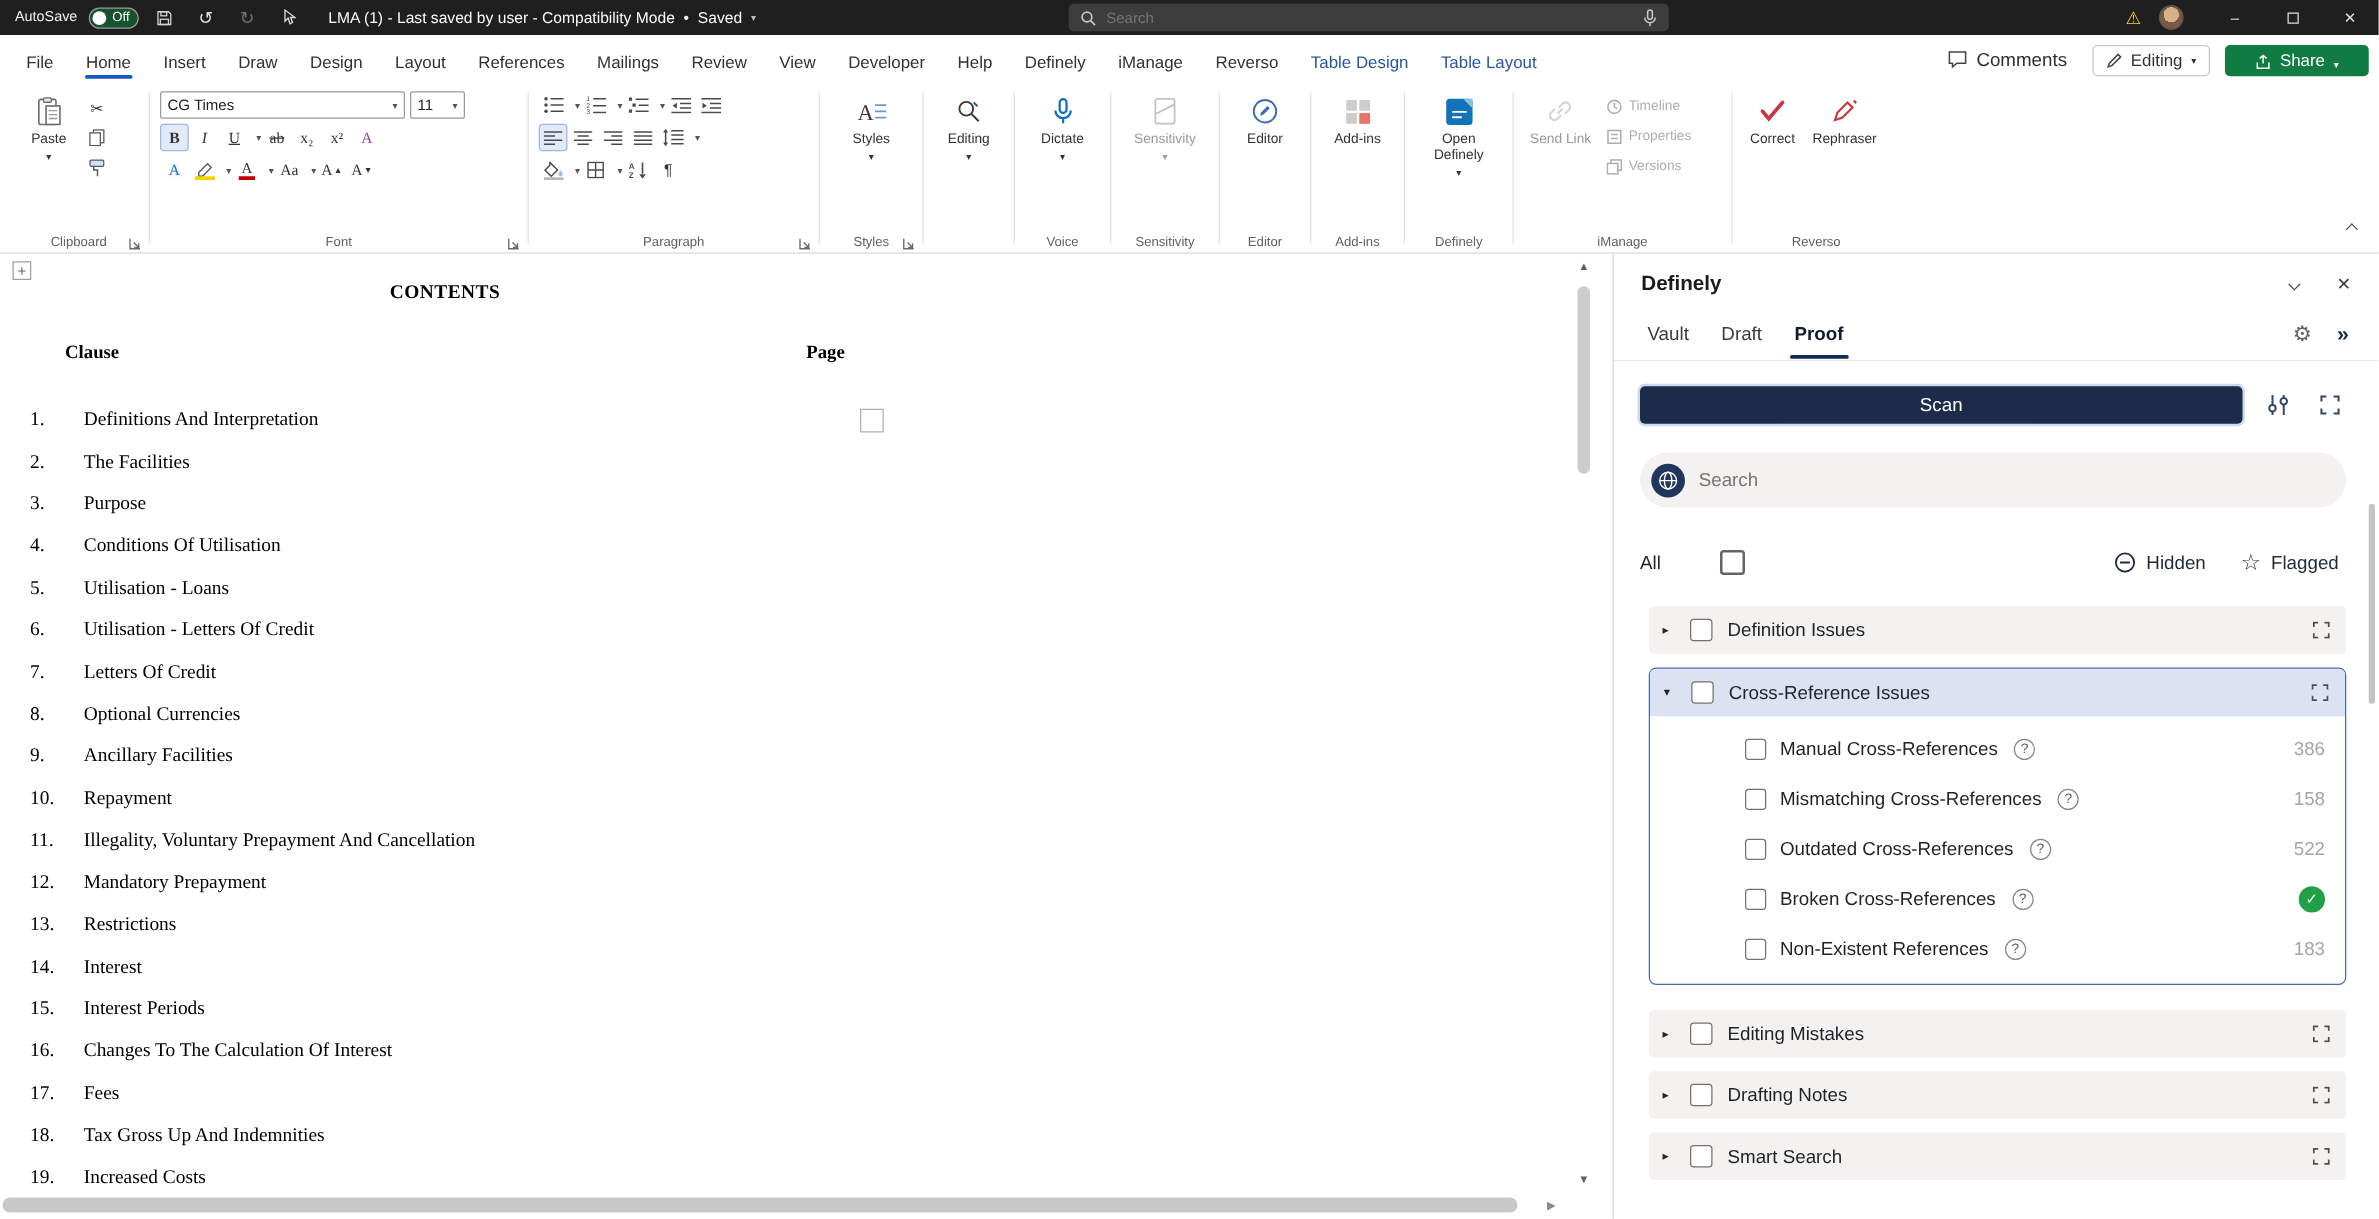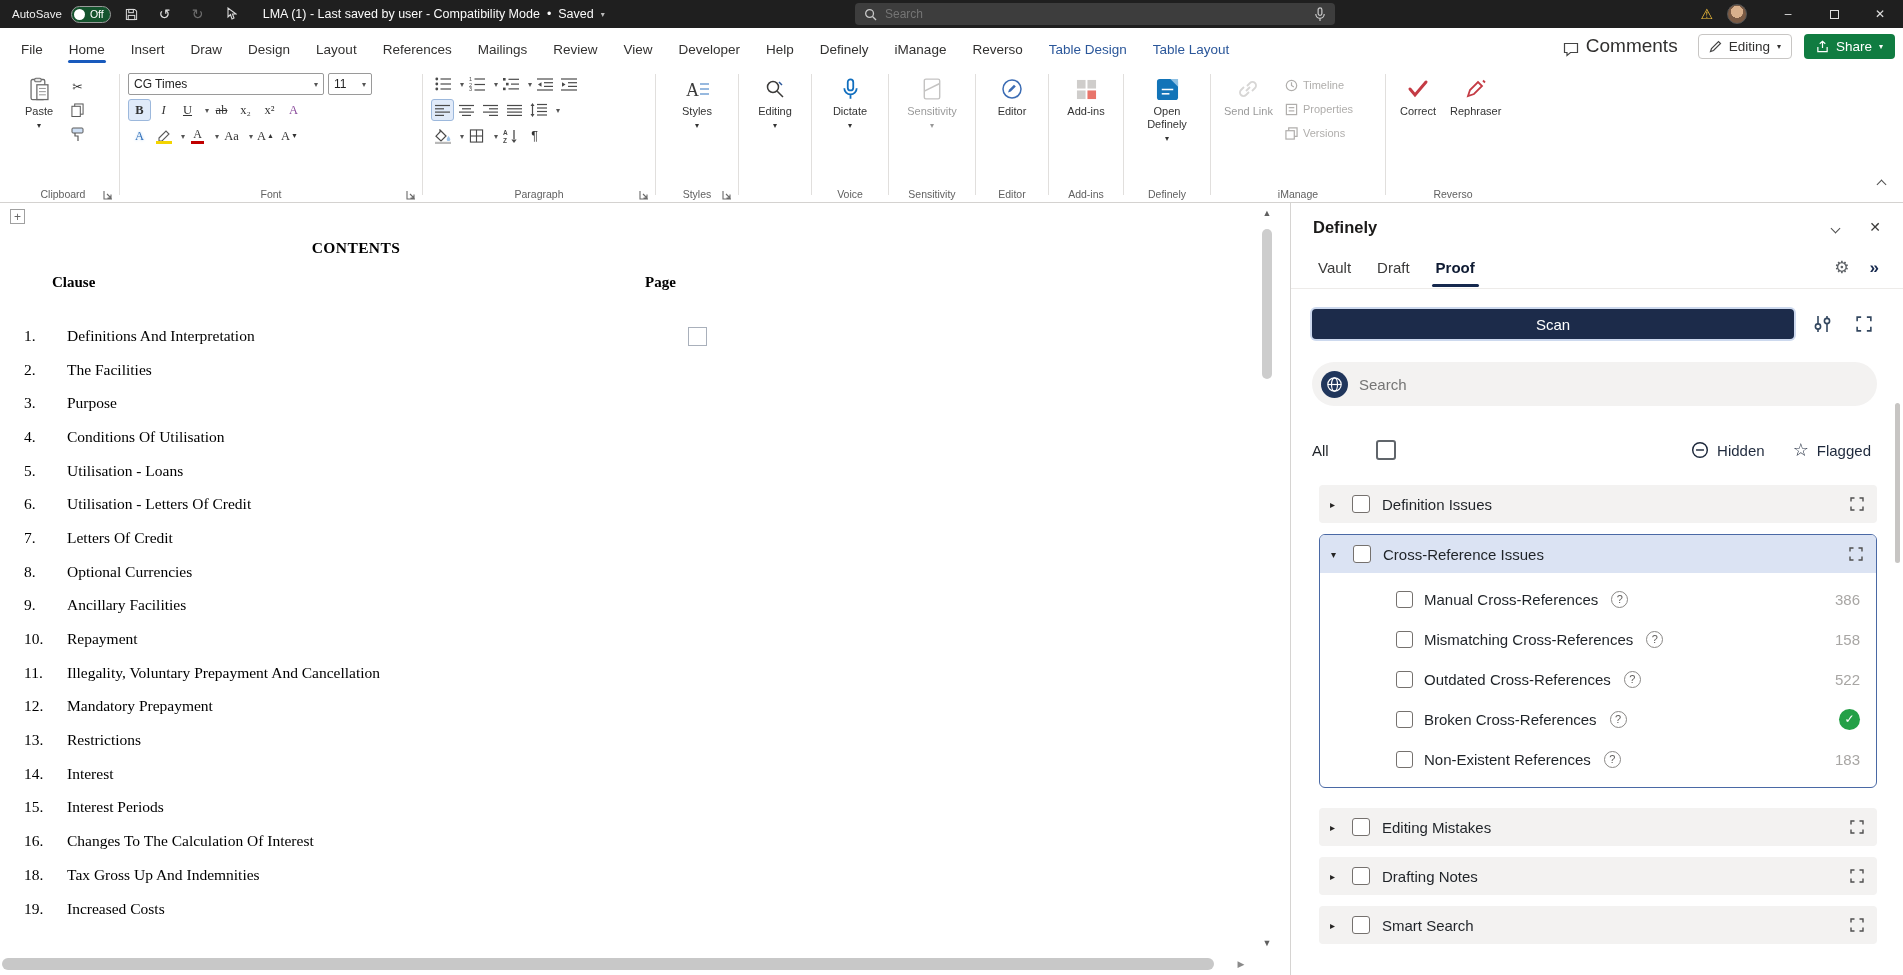--- a/index.html
+++ b/index.html
@@ -38,25 +38,25 @@
     color:#e0e0e0;font-size:12px;}
   .maxbox{width:9px;height:9px;border:1px solid #e0e0e0;}
   
   .tabrow{height:38px;display:flex;align-items:flex-end;background:#fff;padding:0 8px;}
   .tabs{display:flex;align-items:flex-end;}
   .tab{padding:10px 13px 9px;font-size:13.5px;color:#323130;position:relative;white-space:nowrap;}
   .tab.active::after{content:"";position:absolute;left:12px;right:12px;bottom:3px;height:3px;
     background:var(--accent);border-radius:2px;}
   .tab.contextual{color:var(--contextual-blue);}
   .tabrow-right{margin-left:auto;display:flex;align-items:center;gap:12px;padding-bottom:5px;}
-  .comments-btn{display:flex;align-items:flex-end;gap:7px;font-size:19px;color:#323130;padding:4px 8px;}
+  .comments-btn{display:flex;align-items:flex-start;gap:7px;font-size:15px;color:#323130;padding:4px 8px;}
   .editing-btn{display:flex;align-items:center;gap:7px;font-size:13.5px;color:#323130;
     border:1px solid #c8c6c4;border-radius:4px;padding:4px 10px;}
-  .share-btn{display:flex;align-items:center;gap:7px;font-size:13.5px;color:#fff;
-    background:var(--share-green);border-radius:4px;padding:5px 12px;}
+  .share-btn{display:flex;align-items:flex-end;gap:7px;font-size:13.5px;color:#fff;
+    background:var(--share-green);border-radius:4px;padding:5px 24px;}
   .mini-chev{font-size:8px;color:inherit;}
   
   .ribbon{height:137px;background:#fff;border-bottom:1px solid #d4d2d0;display:flex;
     align-items:stretch;padding:3px 4px 0 10px;position:relative;}
   .rgroup{position:relative;display:flex;flex-direction:column;padding:2px 5px 17px;flex:none;}
   .rgroup-label{position:absolute;left:0;right:0;bottom:2px;text-align:center;font-size:10.5px;
     color:#616161;white-space:nowrap;}
   .launcher{position:absolute;right:3px;bottom:2px;}
   .rdiv{width:1px;background:#e1dfdd;margin:5px 3px 7px;flex:none;}
   .gcols{display:flex;gap:3px;}
@@ -80,21 +80,21 @@
   .chv.up{transform:rotate(-135deg);}
   .chv.down{transform:rotate(45deg);}
   .ribbon-collapse{position:absolute;right:18px;bottom:10px;}
   
   .main{position:absolute;top:203px;left:0;right:0;bottom:0;display:flex;}
   
   .docarea{width:1290px;position:relative;background:#fff;font-family:"Liberation Serif",serif;color:#000;}
   .table-handle{position:absolute;left:10px;top:6px;width:15px;height:15px;border:1px solid #a0a0a0;
     color:#666;font-size:12px;display:flex;align-items:center;justify-content:center;
     font-family:"Liberation Sans",sans-serif;}
-  .contents-title{position:absolute;left:0;top:36px;width:712px;text-align:center;
+  .contents-title{position:absolute;left:0;top:22px;width:712px;text-align:center;
     font-weight:700;font-size:15.5px;letter-spacing:.4px;}
   .clause-h{position:absolute;left:52px;top:71px;font-weight:700;font-size:15px;}
   .page-h{position:absolute;left:645px;top:71px;font-weight:700;font-size:15px;}
   .toc{position:absolute;left:0;top:116px;right:60px;}
   .toc-row{display:flex;align-items:center;height:33.7px;font-size:15.5px;}
   .toc-num{margin-left:24px;width:43px;flex:none;}
   .doc-checkbox{position:absolute;left:688px;top:124px;width:19px;height:19px;
     border:1px solid #a9b0bb;background:#fff;}
   .v-scroll{position:absolute;left:1254px;top:2px;bottom:24px;width:26px;
     font-family:"Liberation Sans",sans-serif;}
@@ -817,20 +817,24 @@
   <div class="toc-row">
     <span class="toc-num">15.</span>
     <span class="toc-text">Interest Periods</span>
   </div>
 
   <div class="toc-row">
     <span class="toc-num">16.</span>
     <span class="toc-text">Changes To The Calculation Of Interest</span>
   </div>
 
+  <div class="toc-row">
+    <span class="toc-num">17.</span>
+    <span class="toc-text">Fees</span>
+  </div>
 
   <div class="toc-row">
     <span class="toc-num">18.</span>
     <span class="toc-text">Tax Gross Up And Indemnities</span>
   </div>
 
   <div class="toc-row">
     <span class="toc-num">19.</span>
     <span class="toc-text">Increased Costs</span>
   </div>

